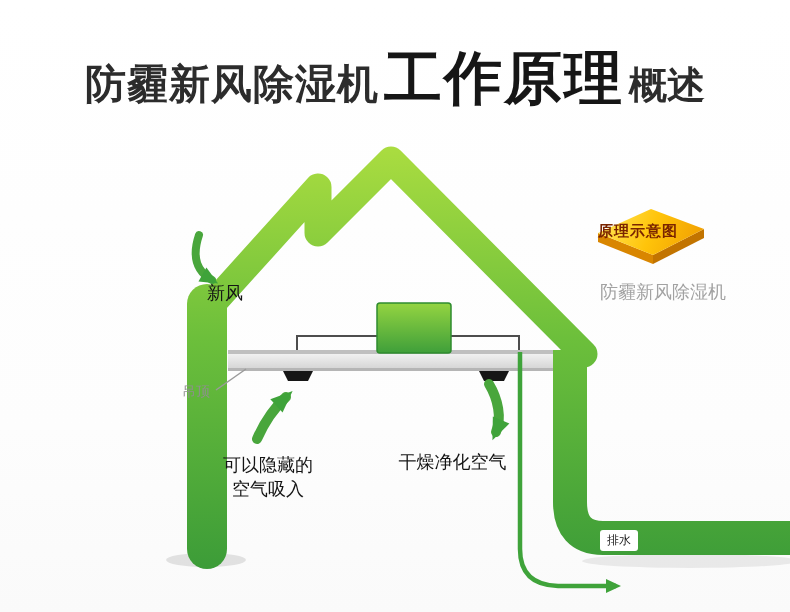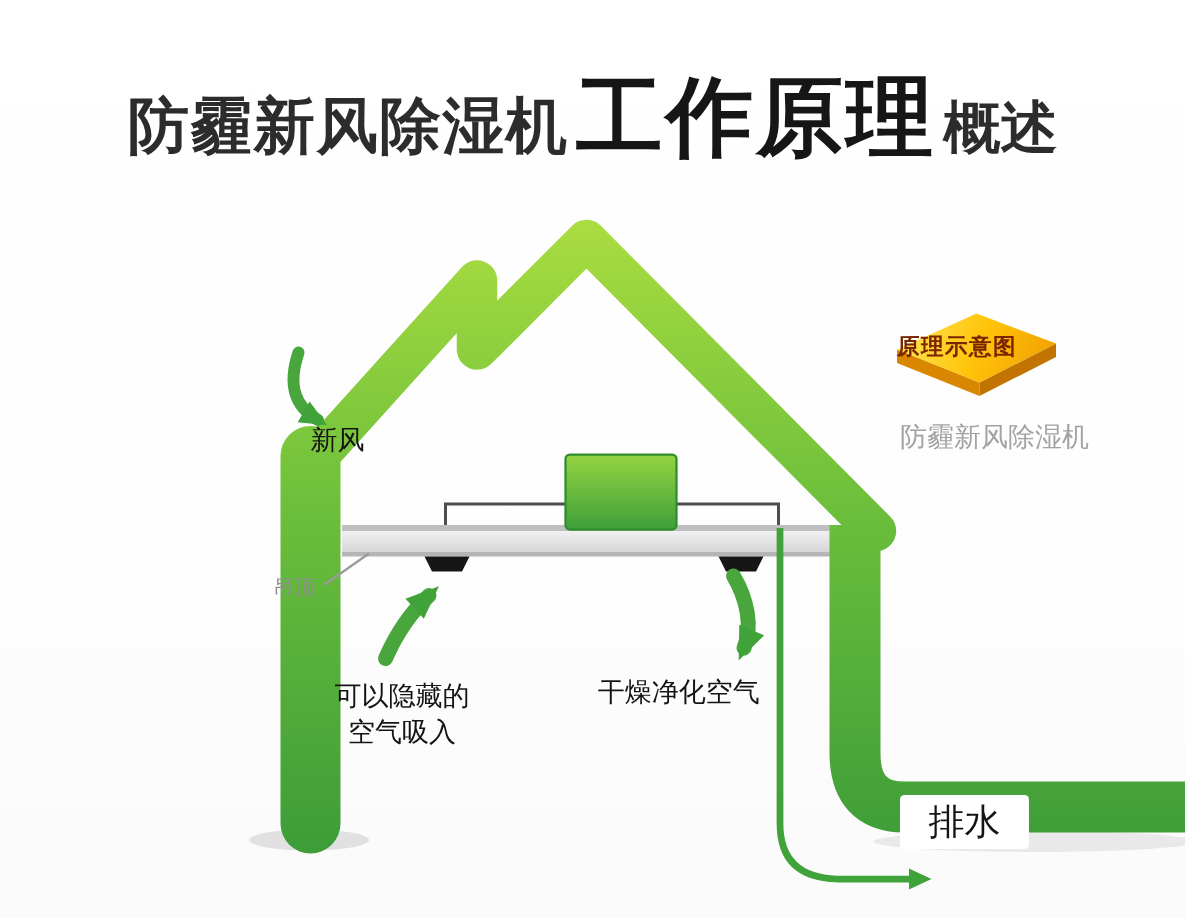--- a/index.html
+++ b/index.html
@@ -21,22 +21,22 @@
   .lbl{position:absolute;color:#141414;}
   .lbl-freshair{left:159px;top:281px;font-size:18px;margin-left:48px;}
   .lbl-ceiling{left:182px;top:383px;font-size:14px;color:#8f8f8f;}
   .lbl-mainunit{left:377px;top:316px;width:74px;text-align:center;
     font-size:20px;font-weight:bold;color:#ffffff;letter-spacing:3px;
     text-shadow:0 1px 1px rgba(0,0,0,0.25);}
   .lbl-intake{left:178px;top:453px;width:180px;text-align:center;
     font-size:18px;line-height:24px;}
   .lbl-processed{left:370px;top:450px;width:165px;text-align:center;
     font-size:18px;line-height:24px;}
-  .lbl-drain{left:600px;top:530px;font-size:24px;background:#ffffff;
-    padding:2px 19px;border-radius:3px;}
+  .lbl-drain{left:600px;top:530px;font-size:12px;background:#ffffff;
+    padding:2px 7px;border-radius:3px;}
   .side-note{left:573px;top:280px;width:180px;text-align:center;
     font-size:18px;line-height:23px;color:#a2a2a2;}
   .badge-label{left:598px;top:222px;width:108px;text-align:left;
     font-size:15px;font-weight:bold;color:#7a2400;letter-spacing:1px;}
 </style>
 </head>
 <body>
 
 <div class="stage">
 

